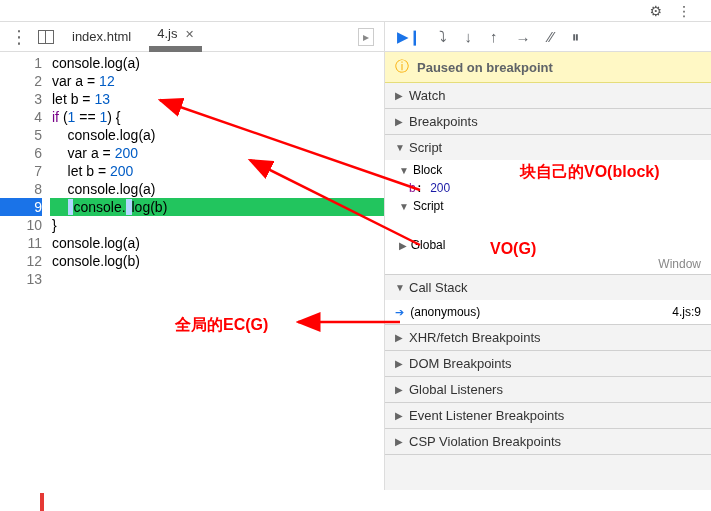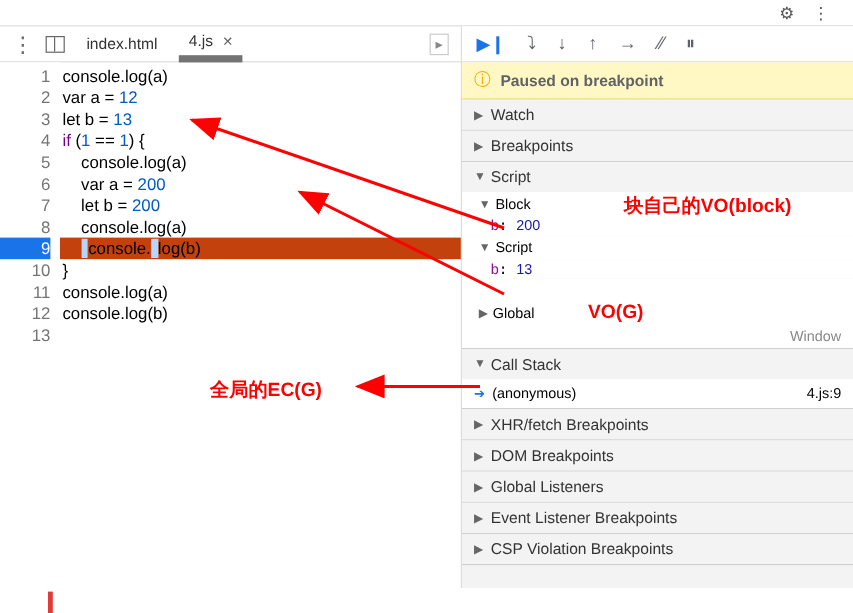--- a/index.html
+++ b/index.html
@@ -15,21 +15,21 @@
 .tab { padding: 5px 8px; font-size: 13px; color: #333; }
 .tab.active { border-bottom: 6px solid #737373; }
 .tab-close { margin-left: 4px; color: #666; font-size: 11px; }
 .tab-spacer { flex: 1; }
 .tab-arrow { color: #888; font-size: 12px; border: 1px solid #ccc; padding: 1px 4px; }
 .code-area { display: flex; flex: 1; font-family: Menlo, Consolas, monospace; font-size: 14px; position: relative; }
 .gutter { width: 50px; text-align: right; padding: 2px 8px 0 0; color: hsl(0,0%,46%); background: #fff; }
 .gutter div { height: 18px; line-height: 18px; }
 .code-lines { flex: 1; padding-top: 2px; }
 .code-lines .line { height: 18px; line-height: 18px; white-space: pre; padding-left: 2px; }
-.line.hl { background: #c2410c; }
+.line.hl { background: #22c55e; }
 .gutter .hl { background: #1a73e8; color: #fff; }
 .kw { color: #708; }
 .var-kw { color: #000000; }
 .num { color: #005cc5; }
 .pb { background: #b3d7ff; padding: 0 1px; }
 .right-pane { flex: 1; display: flex; flex-direction: column; background: #f3f3f3; }
 .dbg-toolbar { height: 30px; display: flex; align-items: center; gap: 18px; padding: 0 12px; border-bottom: 1px solid #ddd; background: #fff; }
 .dbg-btn { color: #5f6368; font-size: 15px; }
 .dbg-btn.resume { color: #1a73e8; }
 .paused-banner { background: #fff8c5; padding: 6px 10px; font-size: 13px; color: #5f6368; display: flex; align-items: center; gap: 8px; border-bottom: 1px solid #e5dd7a; }
@@ -137,21 +137,20 @@
         </div>
       <div class="scope-sub">
           <span class="arr">▼</span>
           <span>Block</span>
         </div>
       <div class="section-body"><span class="var-name">b</span>: <span class="var-val">200</span></div>
       <div class="scope-sub">
           <span class="arr">▼</span>
           <span>Script</span>
         </div>
-      <div class="section-body"><span class="var-name">b</span>: <span class="var-val">13</span></div>
       <div class="scope-sub">
           <span class="arr">▶</span>
           <span>Global</span>
           <span class="scope-val">Window</span>
         </div>
     </div>
 
     <div class="section">
       <div class="section-hdr">
           <span class="arr">▼</span>
@@ -202,16 +201,16 @@
     <marker id="ah" markerWidth="10" markerHeight="8" refX="9" refY="4" orient="auto">
       <polygon points="0 0, 10 4, 0 8" fill="#ff0000"></polygon>
     </marker>
   </defs>
   <line x1="420" y1="190" x2="160" y2="100" stroke="#ff0000" stroke-width="2.5" marker-end="url(#ah)"></line>
   <line x1="420" y1="245" x2="250" y2="160" stroke="#ff0000" stroke-width="2.5" marker-end="url(#ah)"></line>
   <line x1="400" y1="322" x2="298" y2="322" stroke="#ff0000" stroke-width="2.5" marker-end="url(#ah)"></line>
 </svg>
 
 <div class="annotation" style="left:520px; top:162px;">块自己的VO(block)</div>
-<div class="annotation" style="left:490px; top:252px;">VO(G)</div>
+<div class="annotation" style="left:490px; top:240px;">VO(G)</div>
 <div class="annotation" style="left:175px; top:315px;">全局的EC(G)</div>
 
 <div class="red-mark"></div>
 
 </body></html>

